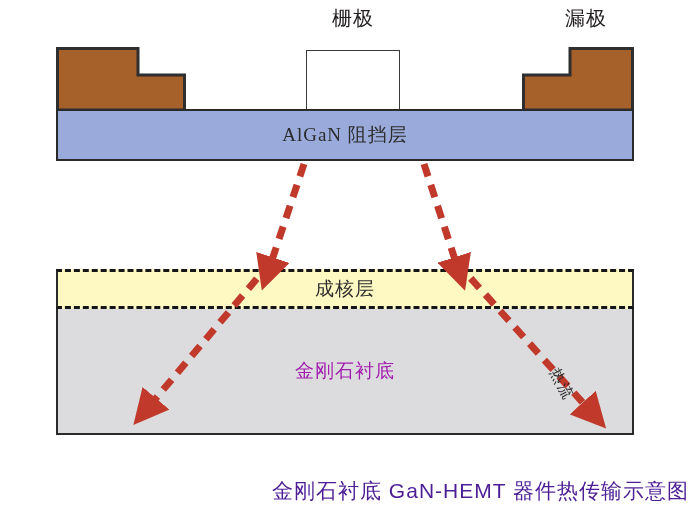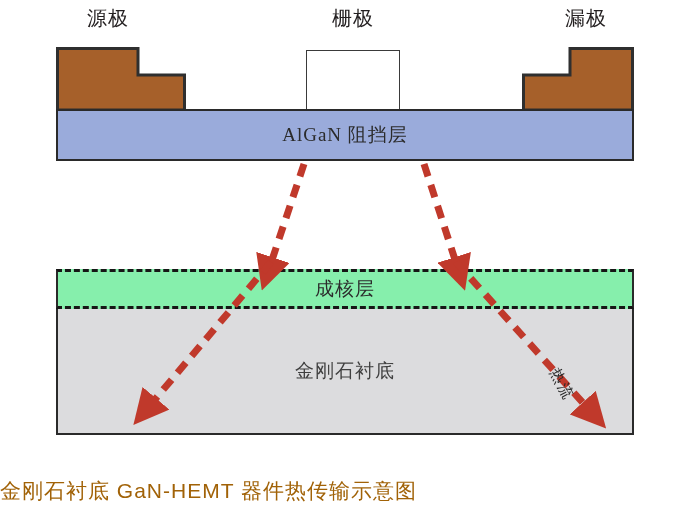--- a/index.html
+++ b/index.html
@@ -77,35 +77,35 @@
     top: 114px;
     height: 108px;
     background: #cbe0b3;
     border: 2px solid #2a2a2a;
     border-top: none;
   }
   
   #layer-nucleation {
     top: 222px;
     height: 40px;
-    background: #86efac;
+    background: #fef9c3;
     border-left: 2px solid #2a2a2a;
     border-right: 2px solid #2a2a2a;
     border-top: 3px dashed #161616;
     border-bottom: 3px dashed #161616;
   }
   
   #layer-substrate {
     top: 262px;
     height: 126px;
     background: #dcdcde;
     border: 2px solid #2a2a2a;
     border-top: none;
   }
-  #layer-substrate .layer-text { color: #404040; text-align: center; }
+  #layer-substrate .layer-text { color: #a21caf; text-align: center; }
 
   
   .electrode {
     position: absolute;
     background: #a6602a;
   }
   #electrode-source {
     left: 0px;
     top: 0px;
     width: 130px;
@@ -197,33 +197,32 @@
     z-index: 5;
     font-family: "Liberation Serif", "DejaVu Serif", serif;
   }
 
   
   #caption {
     position: absolute;
     left: 0;
     top: 477px;
     width: 689px;
-    text-align: left;
+    text-align: right;
     font-size: 21px;
-    color: #a16207;
+    color: #4c1d95;
     letter-spacing: 1px;
     font-family: "Liberation Sans", "DejaVu Sans", sans-serif;
   }
 </style>
 </head>
 <body>
 
 <div id="figure">
 
-  <div class="terminal-label" id="label-source">源极</div>
   <div class="terminal-label" id="label-drain">漏极</div>
   <div class="terminal-label" id="label-gate">栅极</div>
 
   <div id="stack">
 
     <div id="top-gap"></div>
 
     <div class="electrode" id="electrode-source"></div>
     <svg id="electrode-source-outline" viewBox="0 0 130 64">
       <polygon points="1.5,1.5 82,1.5 82,28 128.5,28 128.5,63 1.5,63"></polygon>

